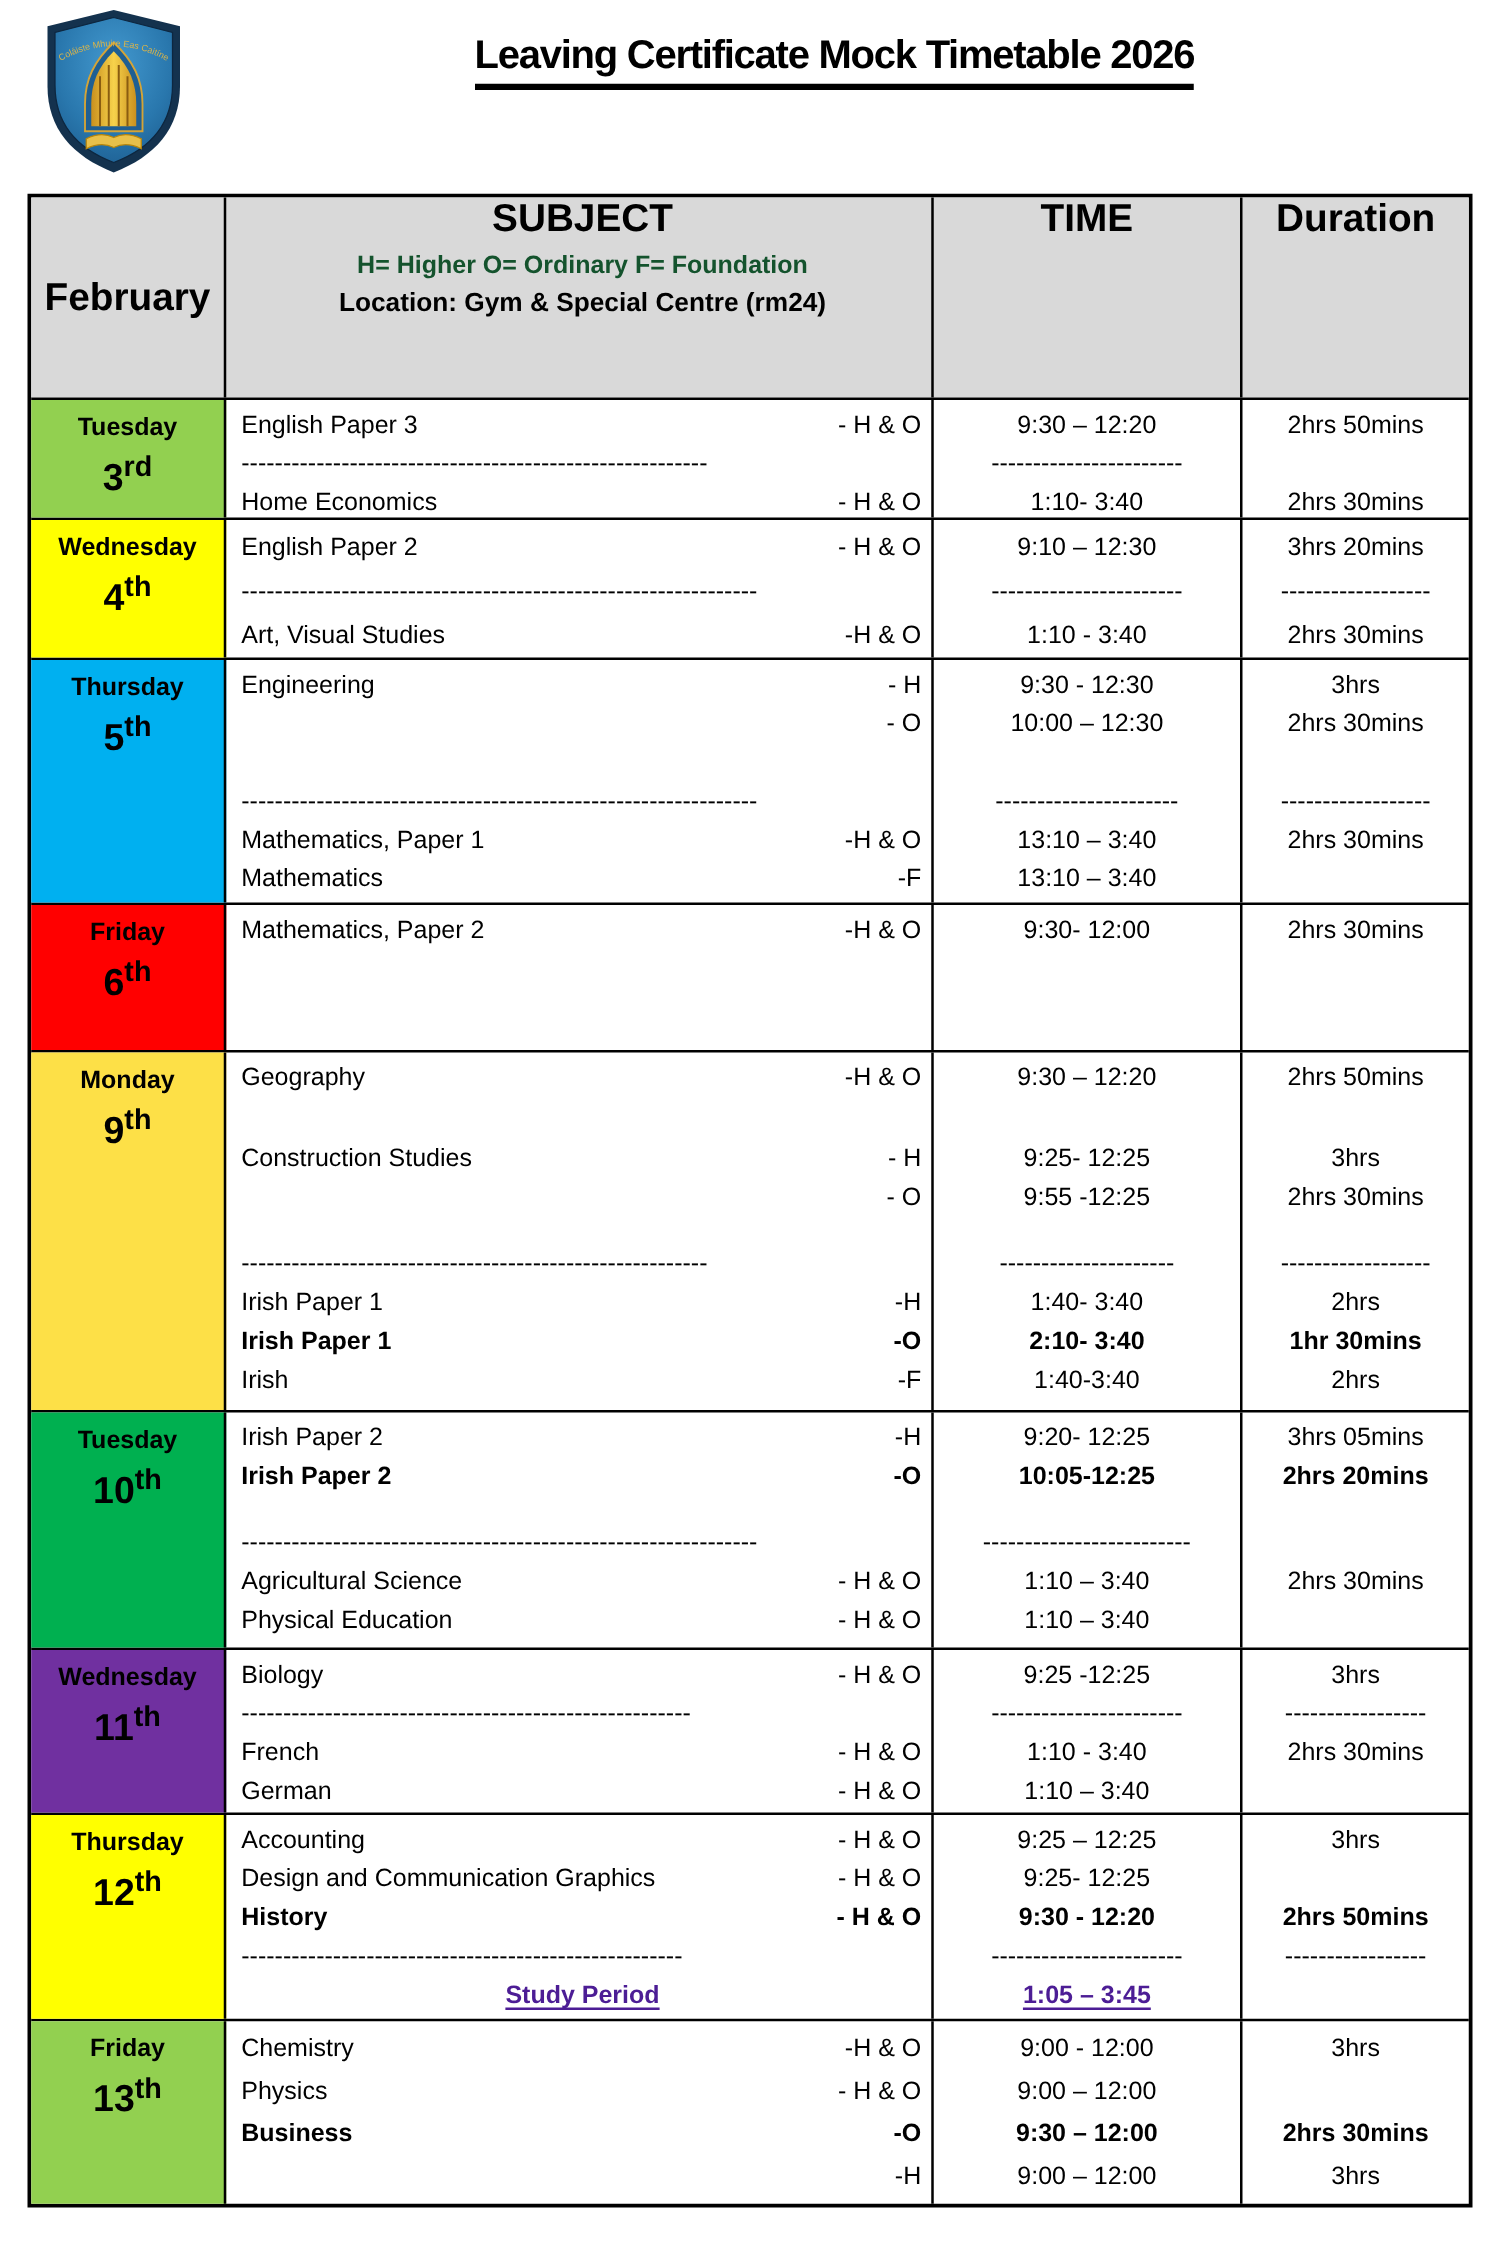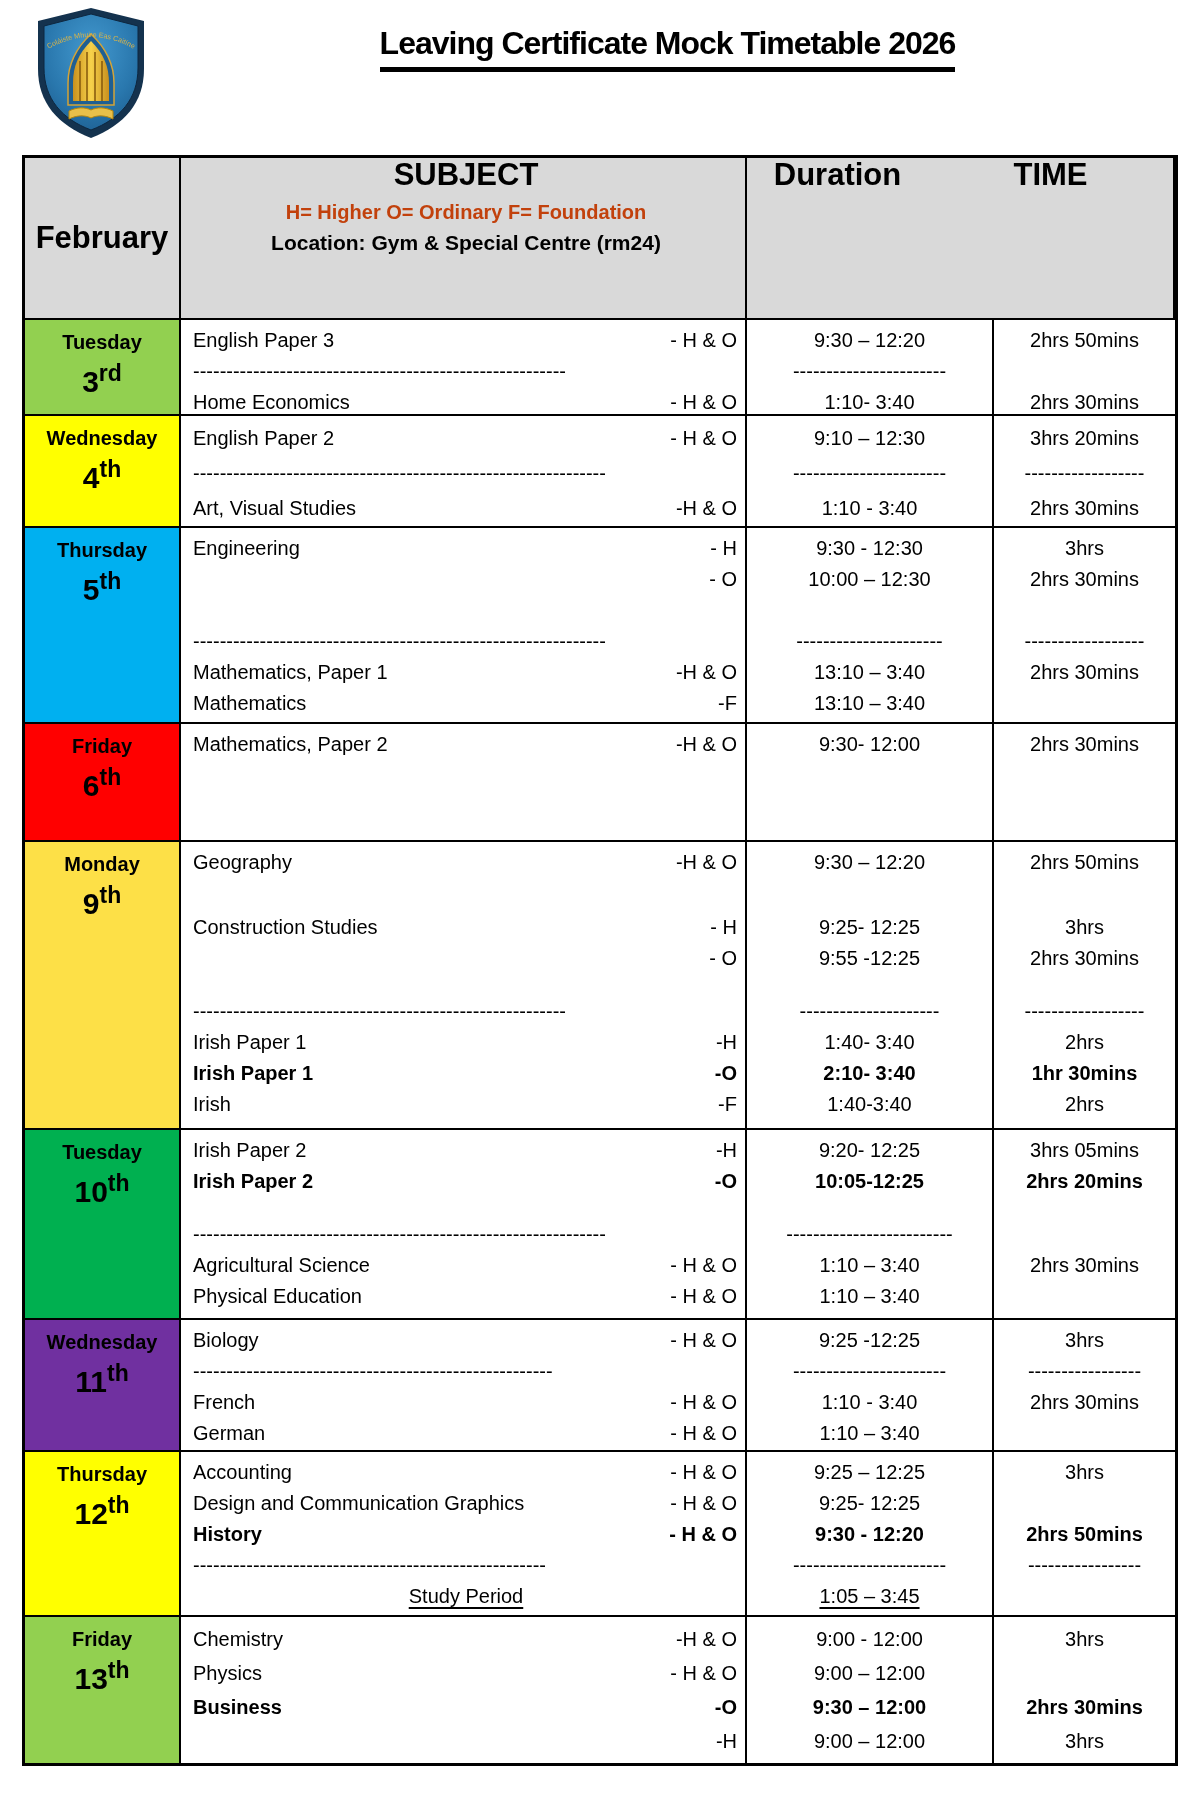--- a/index.html
+++ b/index.html
@@ -27,36 +27,36 @@
   .date-cell     { flex:0 0 156px; border-right:2px solid #000; text-align:center; padding-top:5px; }
   .subject-cell  { flex:0 0 566px; border-right:2px solid #000; padding:5px 6px 0 12px; }
   .time-cell     { flex:0 0 247px; border-right:2px solid #000; text-align:center; padding-top:5px; }
   .duration-cell { flex:1 1 auto; text-align:center; padding-top:5px; }
   
   .header-row { height:160px; background:#d9d9d9; }
   .header-row .cell { padding-top:0; }
   .month { display:flex; height:100%; align-items:center; justify-content:center;
            font-size:31px; font-weight:bold; }
   .colhead { font-size:31px; font-weight:bold; text-align:center; padding-top:0; line-height:1.1; }
-  .legend { font-size:20px; font-weight:bold; color:#c2410c; text-align:center; margin-top:9px; }
+  .legend { font-size:20px; font-weight:bold; color:#14532d; text-align:center; margin-top:9px; }
   .location { font-size:21px; font-weight:bold; text-align:center; margin-top:7px; }
   
   .day { font-size:20px; font-weight:bold; margin-top:3px; line-height:28px; }
   .date { font-size:30px; font-weight:bold; line-height:34px; }
   .date sup { font-size:23px; }
   
   .line { height:var(--lh); line-height:var(--lh); font-size:20px; white-space:nowrap; }
   .subj { display:flex; justify-content:space-between; }
   .subj .sname { text-align:left; }
   .subj .slevel { text-align:right; padding-right:2px; }
   .bold { font-weight:bold; }
   .dashline { overflow:hidden; letter-spacing:0; }
   .subject-cell .dashline { text-align:left; }
   .time-cell .dashline, .duration-cell .dashline { text-align:center; }
-  .study { color:#000000; font-weight:normal; }
+  .study { color:#4c1d95; font-weight:bold; }
   .study .sname, .study-t { text-decoration:underline; text-decoration-thickness:2px; text-underline-offset:4px; }
   .subj.study { justify-content:center; }
   .spacer { width:100%; }
 </style>
 </head>
 <body>
 
 <svg class="crest" viewBox="0 0 122 134" aria-hidden="true">
   <defs>
     <radialGradient id="shieldg" cx="50%" cy="32%" r="80%">
@@ -94,25 +94,25 @@
 <div class="timetable">
   <div class="row header-row">
     <div class="cell date-cell">
       <div class="month">February</div>
     </div>
     <div class="cell subject-cell">
       <div class="colhead">SUBJECT</div>
       <div class="legend">H= Higher O= Ordinary F= Foundation</div>
       <div class="location">Location: Gym &amp; Special Centre (rm24)</div>
     </div>
+    <div class="cell time-cell">
+      <div class="colhead">TIME</div>
+    </div>
     <div class="cell duration-cell">
       <div class="colhead">Duration</div>
-    </div>
-    <div class="cell time-cell">
-      <div class="colhead">TIME</div>
     </div>
   </div>
 
 <div class="row" style="height: 96px;">
       <div class="cell date-cell" style="background: rgb(146, 208, 80);">
         <div class="day">Tuesday</div>
         <div class="date">3<sup>rd</sup></div>
       </div>
       <div class="cell subject-cell">
         <div class="line subj">

